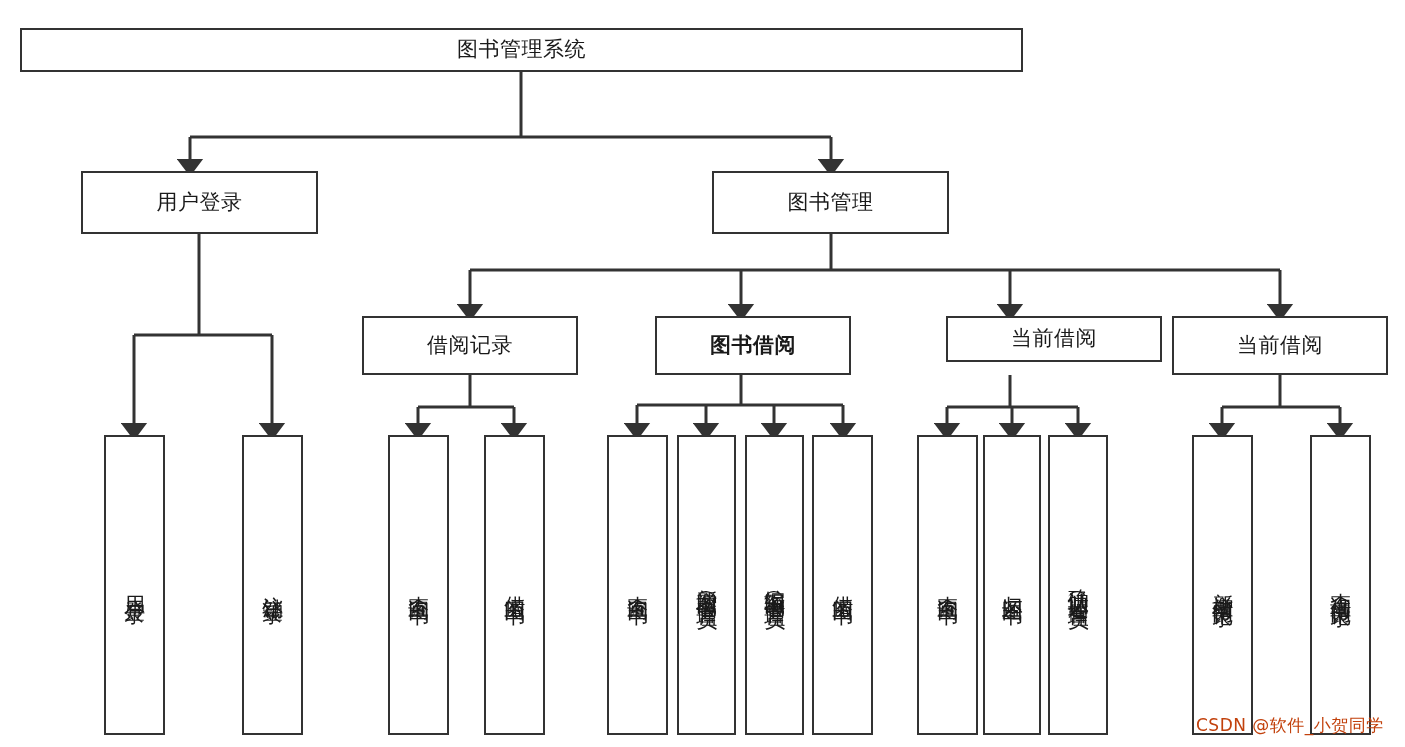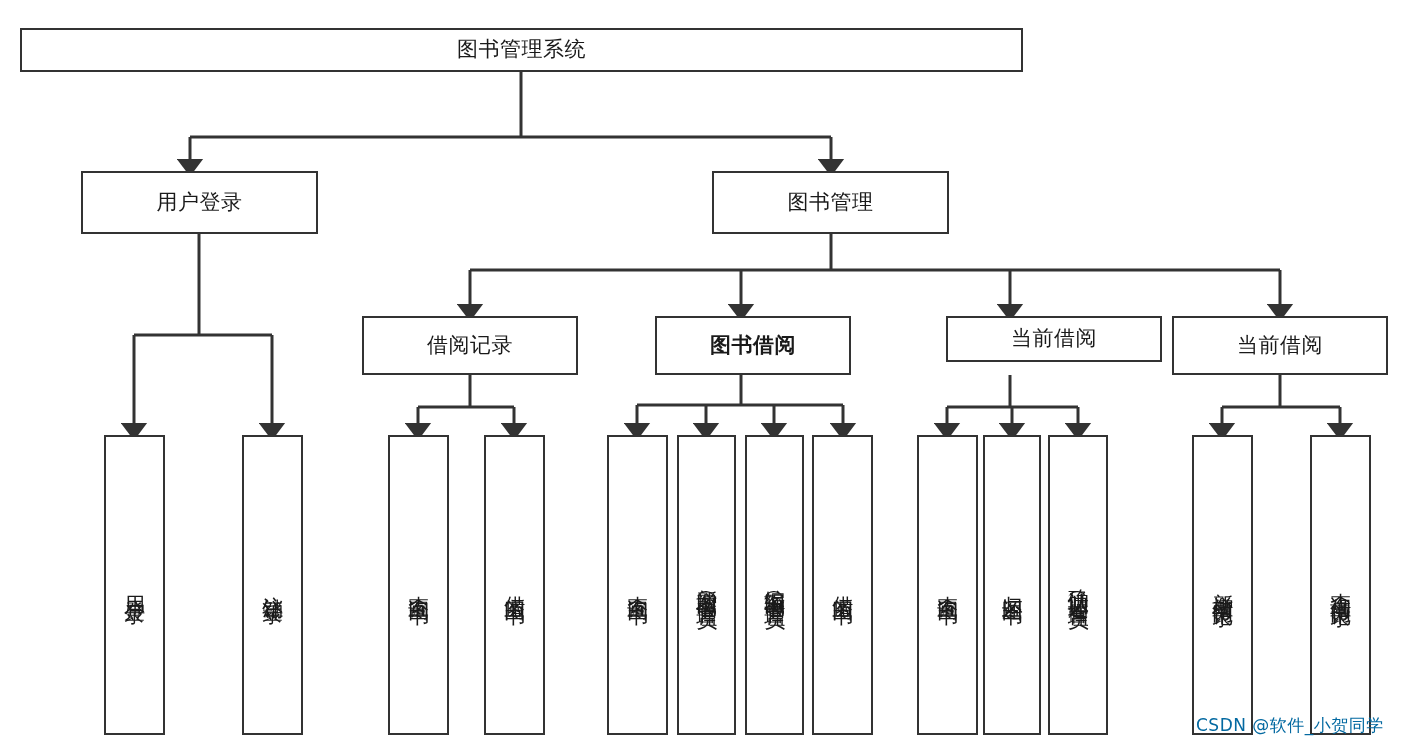--- a/index.html
+++ b/index.html
@@ -177,15 +177,15 @@
   <div class="node vertical" id="node-leaf-10" style="left: 1048px; top: 435px; width: 60px; height: 300px;">
     <span class="node-label">确认归还（管理员）</span>
   </div>
   <div class="node vertical" id="node-leaf-11" style="left: 1192px; top: 435px; width: 61px; height: 300px;">
     <span class="node-label">新增借阅记录</span>
   </div>
   <div class="node vertical" id="node-leaf-12" style="left: 1310px; top: 435px; width: 61px; height: 300px;">
     <span class="node-label">查询借阅记录</span>
   </div>
 
-  <div class="watermark" id="watermark" style="left: 1196px; top: 714px; color: #0369a1;">CSDN @软件_小贺同学</div>
+  <div class="watermark" id="watermark" style="left: 1196px; top: 714px; color: #c2410c;">CSDN @软件_小贺同学</div>
 
 </div>
 
 </body></html>

